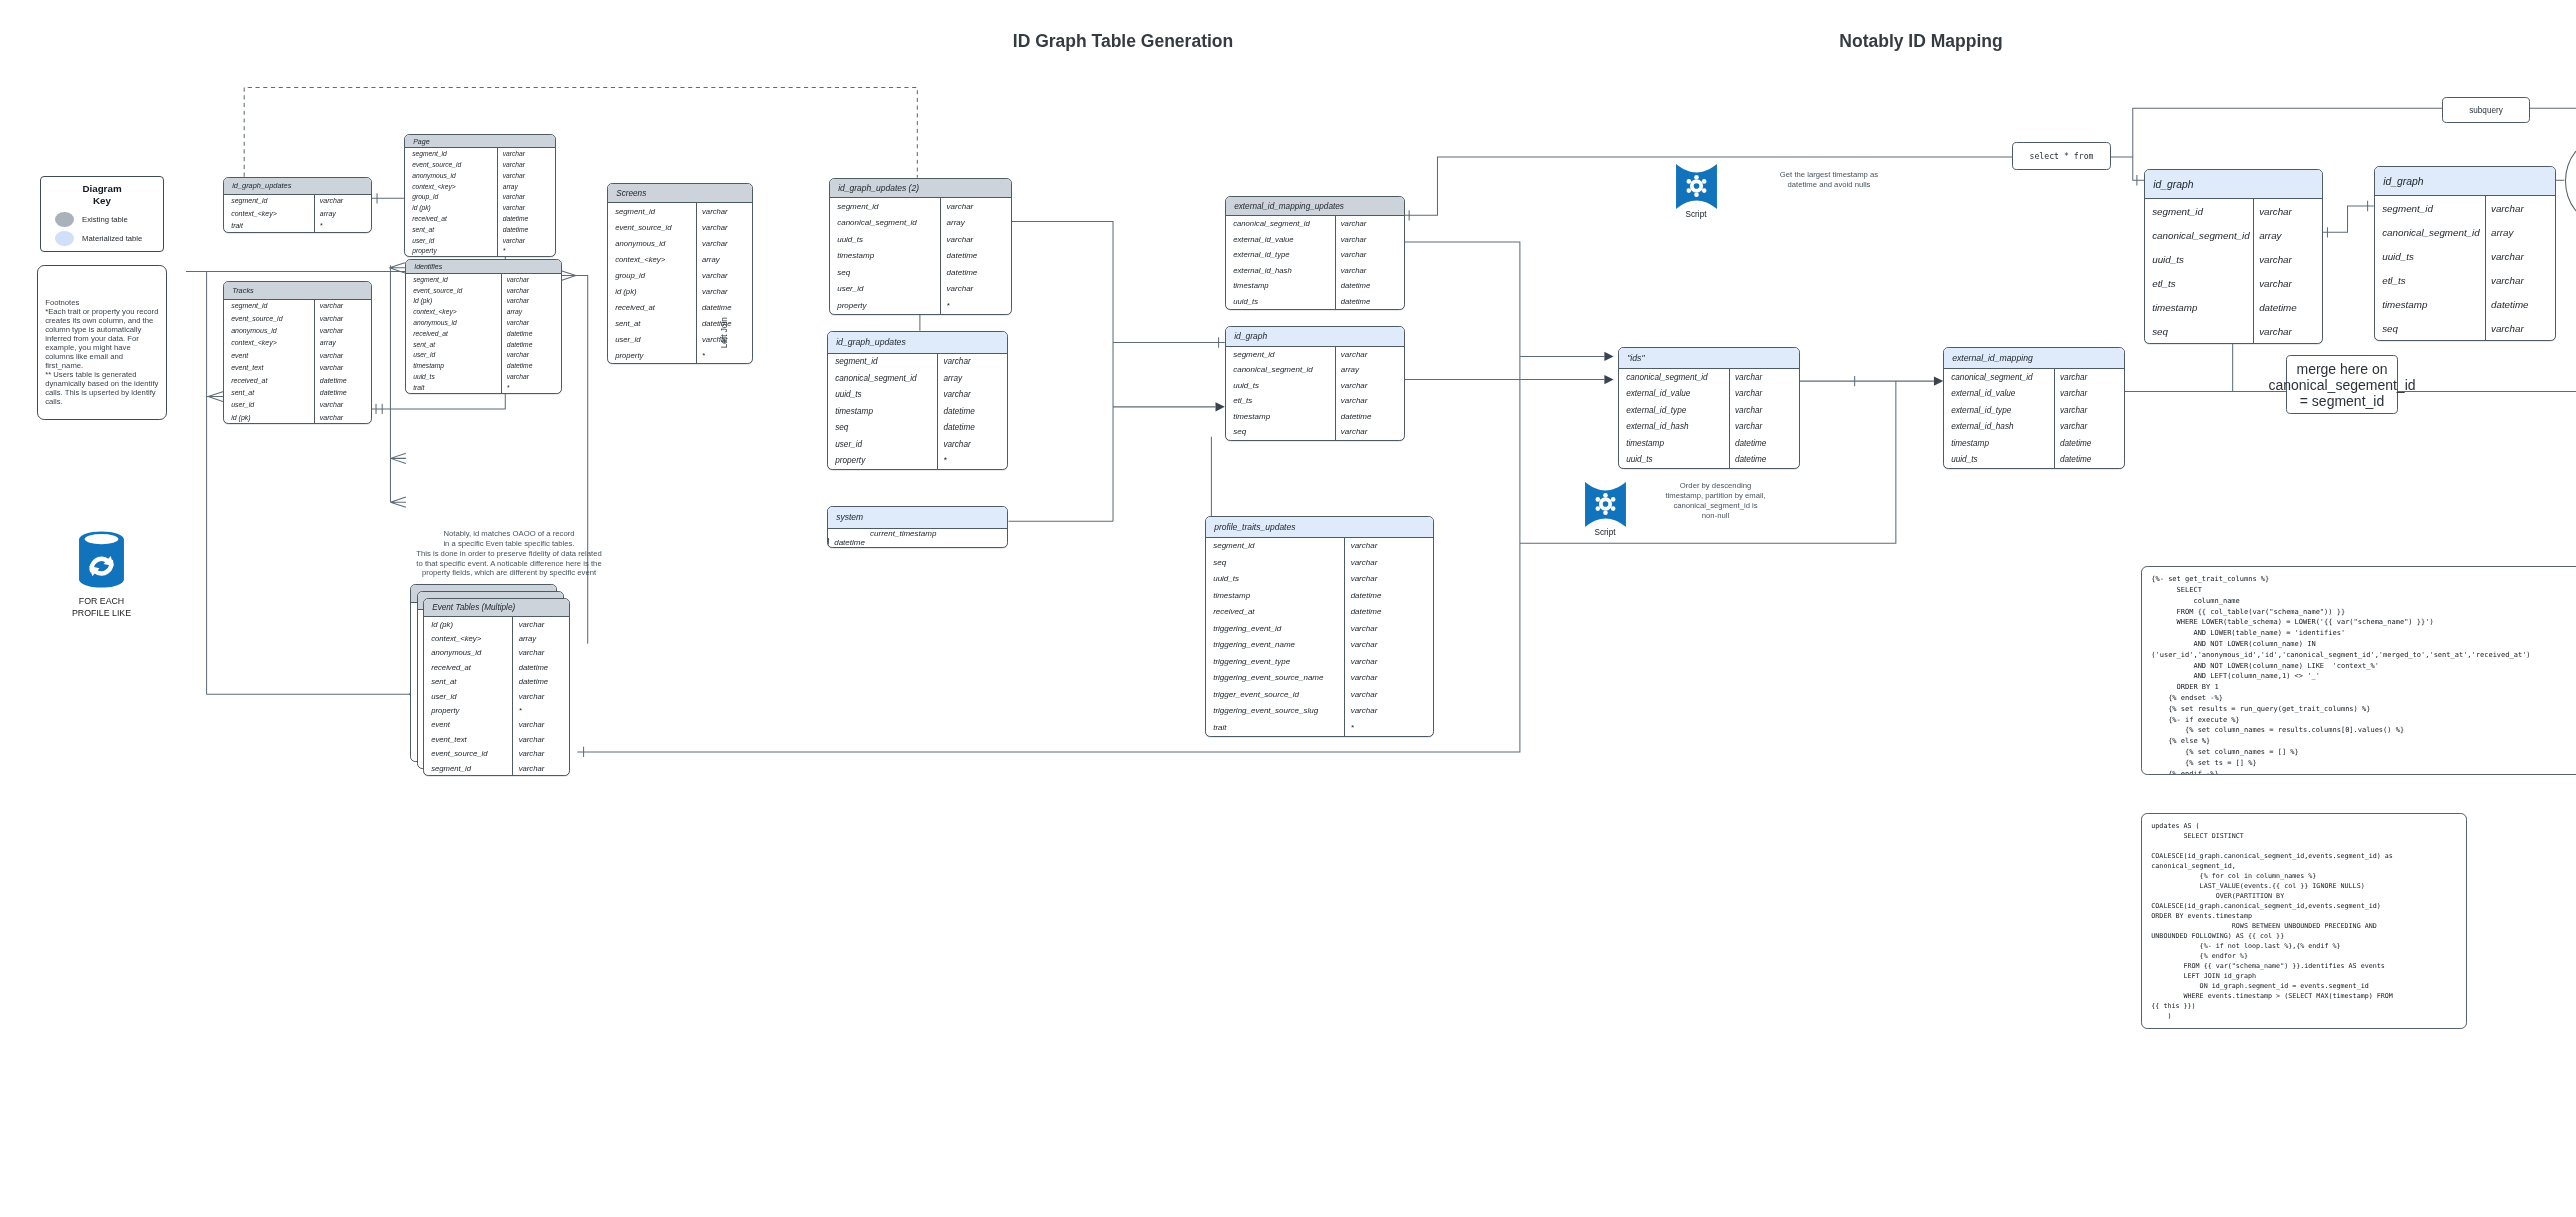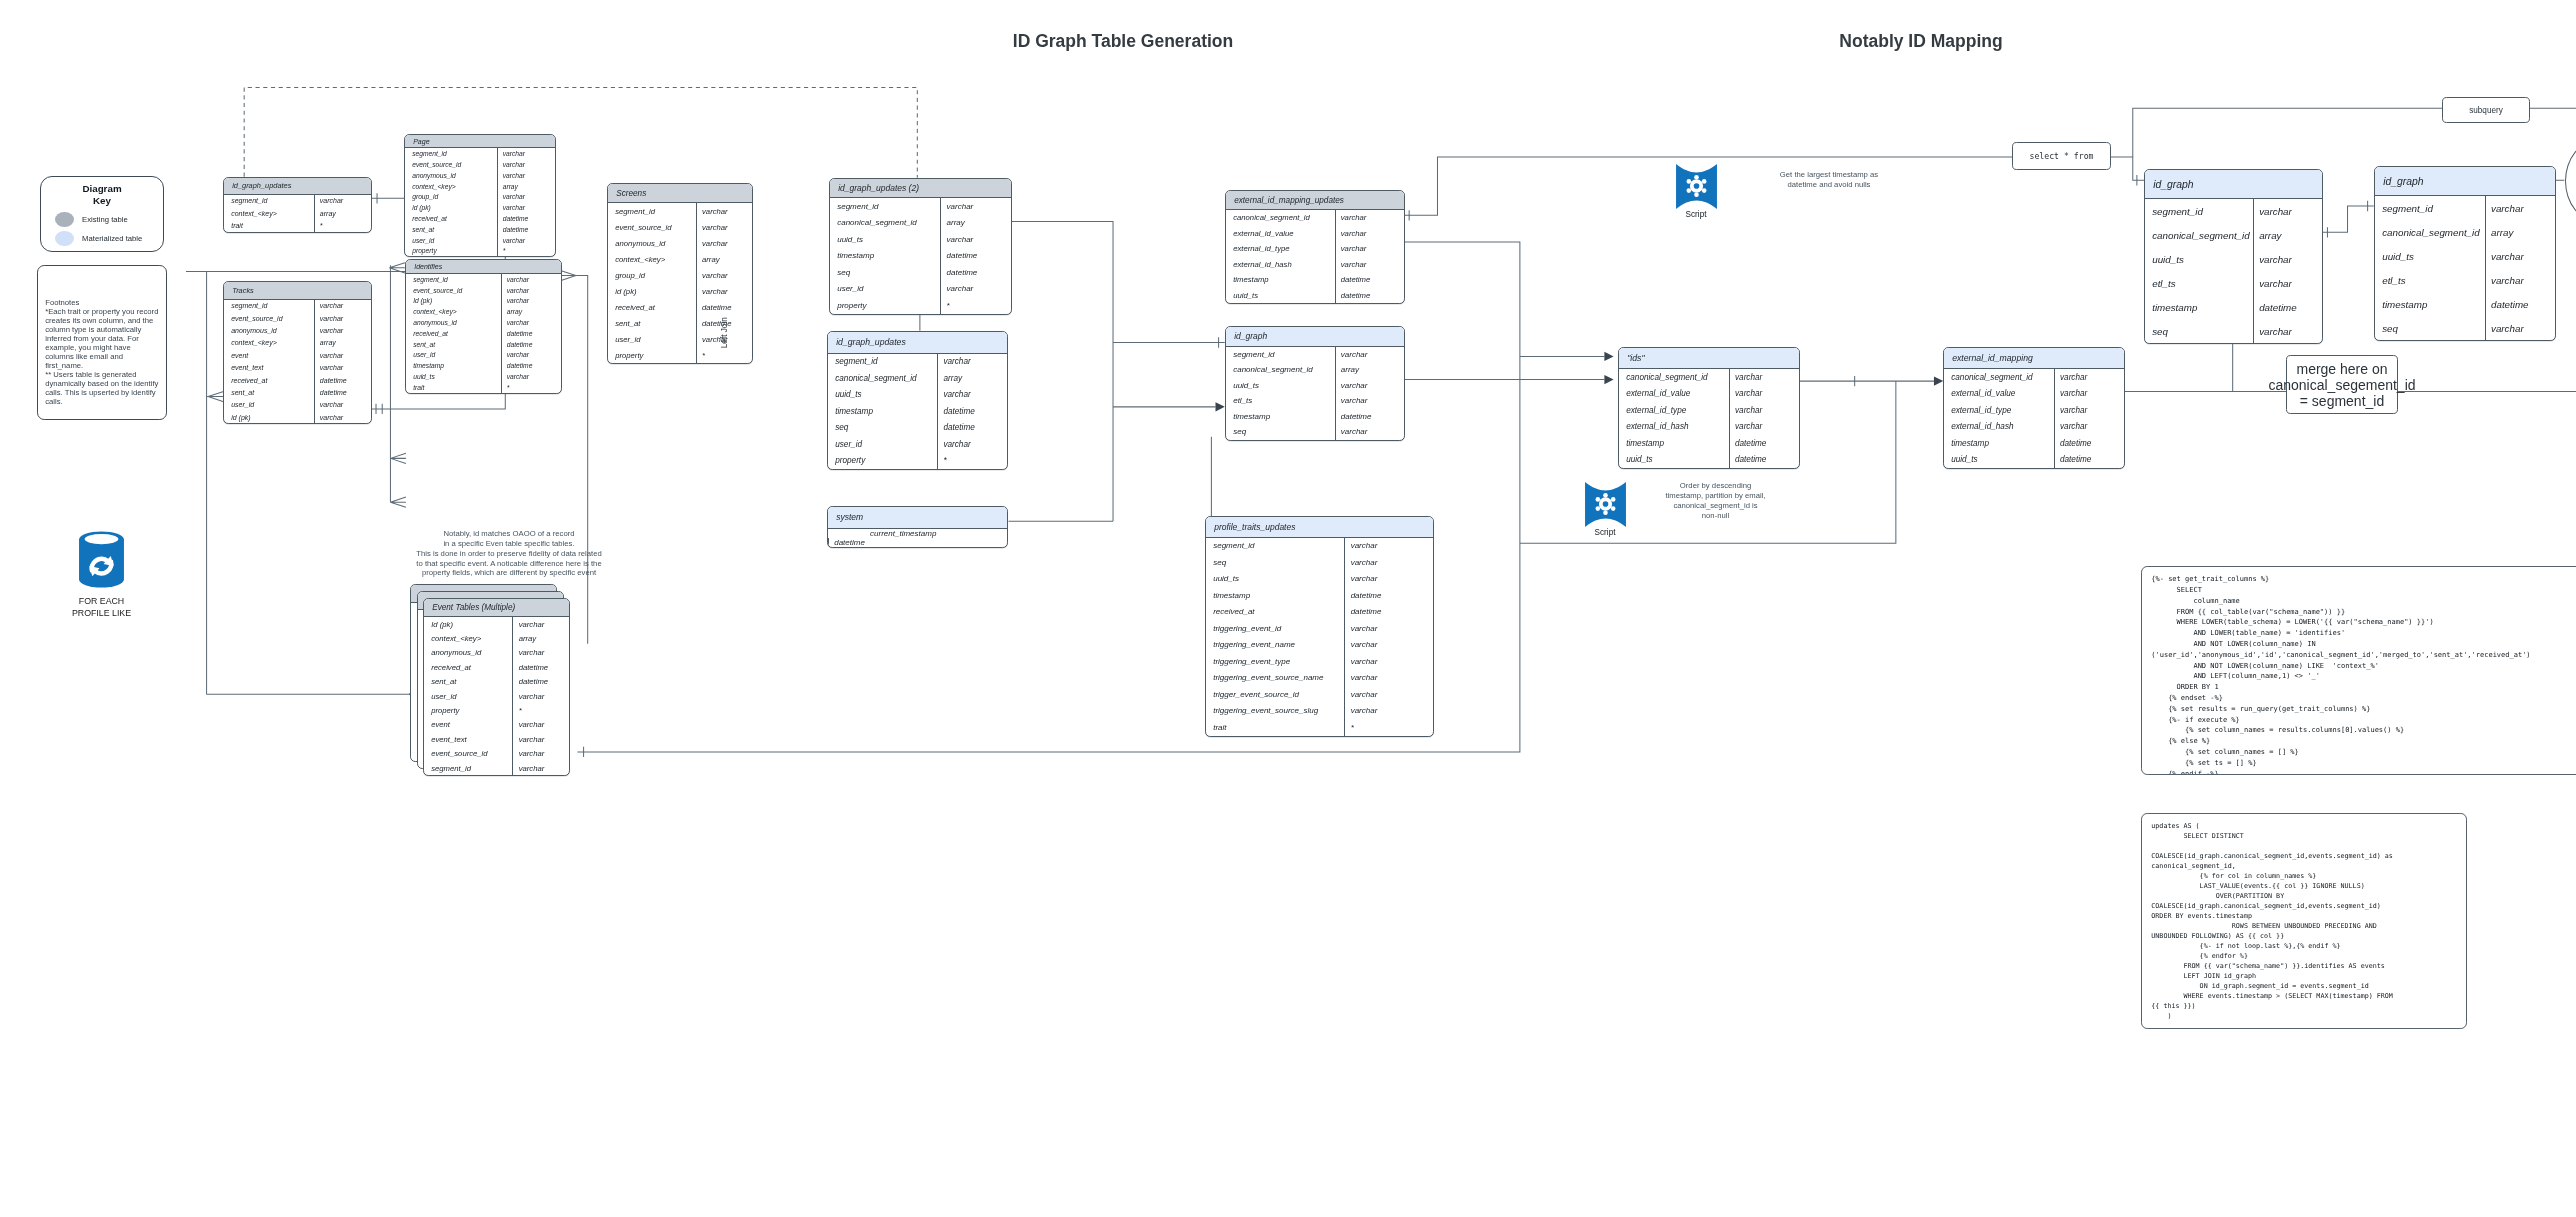--- a/index.html
+++ b/index.html
@@ -18,21 +18,21 @@
   .lbl{position:absolute;border:0.9px solid #4e5a64;border-radius:4.6px;background:#fff;
        display:flex;align-items:center;justify-content:center;text-align:center;white-space:pre-line;color:#2a333b;}
   .lbl.ellipse{border-radius:50%;}
   .lbl.noborder{border:none;background:transparent;}
   .note{position:absolute;white-space:pre-line;color:#45535e;line-height:1.28;}
   .note.center{text-align:center;}
   .note.mono{font-family:"DejaVu Sans Mono",monospace;color:#17212a;line-height:1.55;}
   .note.box{border:0.8px solid #6a7580;background:#fff;box-sizing:border-box;border-radius:1px;}
   .codeblock{position:absolute;border:1px solid #55616d;border-radius:6.2px;background:#fff;box-sizing:border-box;
              font-family:"DejaVu Sans Mono",monospace;color:#10181f;margin:0;overflow:hidden;}
-  .legend{position:absolute;border:1.3px solid #3e4a55;border-radius:12px;background:#fff;box-sizing:border-box;}
+  .legend{position:absolute;border:1.3px solid #3e4a55;border-radius:4px;background:#fff;box-sizing:border-box;}
   .legend-title{font-weight:bold;font-size:9.8px;text-align:center;white-space:pre-line;margin-top:6.2px;line-height:1.25;color:#10181f;}
   .legend-item{display:flex;align-items:center;margin:4.1px 0 0 14.4px;font-size:7.7px;color:#1c252d;}
   .legend-item .sw{display:inline-block;width:18.5px;height:15px;border-radius:50%;margin-right:8.2px;flex:0 0 auto;}
   .footnotes{position:absolute;border:1px solid #3e4a55;border-radius:7.2px;background:#fff;box-sizing:border-box;
              padding:32px 7.2px 5.2px 7.2px;white-space:pre-line;color:#39444e;}
   .script{position:absolute;width:62px;text-align:center;}
   .script .slabel{font-size:8.2px;color:#10181f;margin-top:1px;}
   .foreach{position:absolute;width:113px;text-align:center;}
   .foreach .flabel{font-size:8.8px;color:#222;white-space:pre-line;line-height:1.3;margin-top:3.1px;}
 </style>
@@ -470,21 +470,21 @@
     </div>
     <div class="tbl" style="left: 827px; top: 506px; width: 179px; min-height: 32px;">
       <div class="tbl-head" style="height: 20.6px; background: rgb(223, 234, 251); font-size: 8.5px;">
         <span>system</span>
       </div>
       <div class="frow" style="min-height: 12px; font-size: 8px; flex-direction: column;">
         <span class="fname">current_timestamp</span>
         <span class="ftype" style="border-left-color: rgb(78, 90, 100);">datetime</span>
       </div>
     </div>
-    <div class="tbl" style="left: 1225px; top: 190px; width: 178px; min-height: 111px;">
+    <div class="tbl" style="left: 1225px; top: 196px; width: 178px; min-height: 111px;">
       <div class="tbl-head" style="height: 18px; background: rgb(204, 211, 218); font-size: 8.2px;">
         <span>external_id_mapping_updates</span>
       </div>
       <div class="frow" style="min-height: 15.5px; font-size: 7.7px;">
         <span class="fname">canonical_segment_id</span>
         <span class="ftype" style="border-left-color: rgb(78, 90, 100);">varchar</span>
       </div>
       <div class="frow" style="min-height: 15.5px; font-size: 7.7px;">
         <span class="fname">external_id_value</span>
         <span class="ftype" style="border-left-color: rgb(78, 90, 100);">varchar</span>

